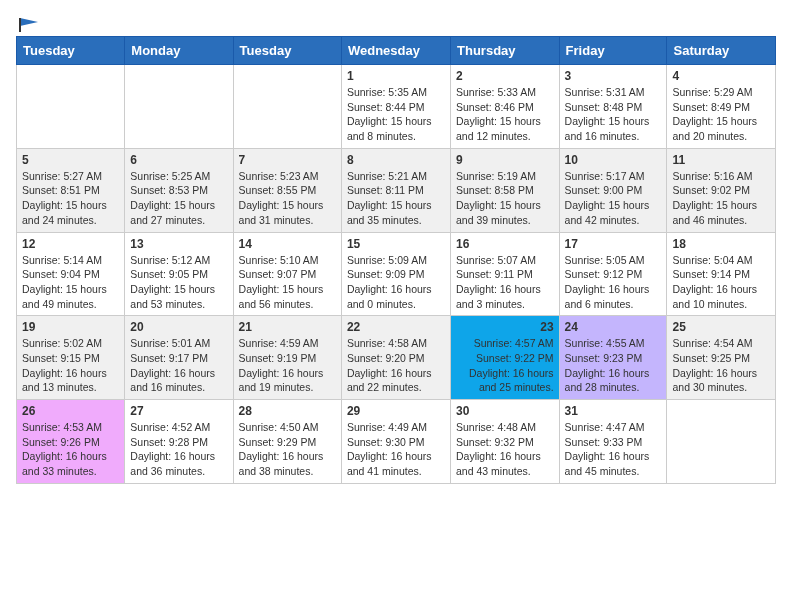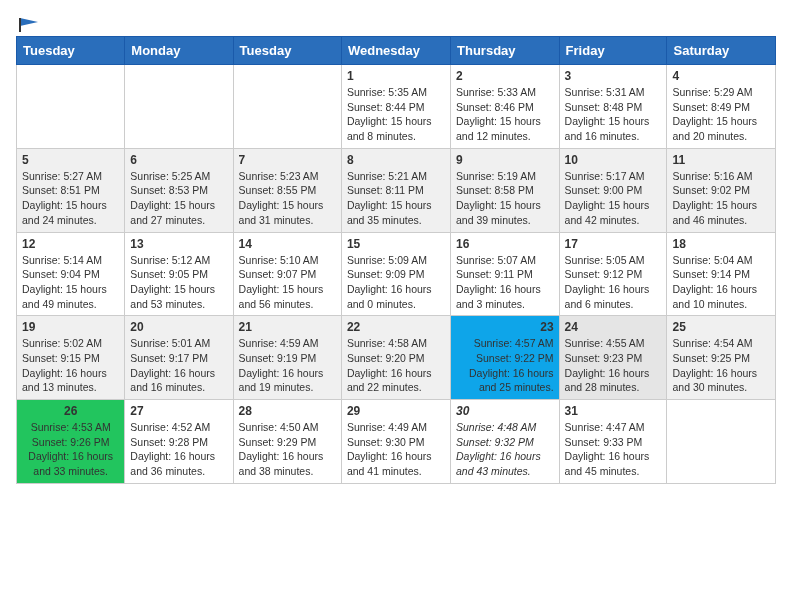--- a/index.html
+++ b/index.html
@@ -286,37 +286,37 @@
 Daylight: 16 hours
 and 22 minutes.</div>
         </td>
         <td style="background: #0ea5e9; text-align: right;">
           <span class="day-number">23</span>
           <div class="day-info" style="white-space: pre-wrap;">Sunrise: 4:57 AM
 Sunset: 9:22 PM
 Daylight: 16 hours
 and 25 minutes.</div>
         </td>
-        <td style="background: #e5e5e5;">
+        <td style="background: #c4b5fd;">
           <span class="day-number">24</span>
           <div class="day-info" style="white-space: pre-wrap;">Sunrise: 4:55 AM
 Sunset: 9:23 PM
 Daylight: 16 hours
 and 28 minutes.</div>
         </td>
         <td style="background: rgb(240, 240, 240);">
           <span class="day-number">25</span>
           <div class="day-info" style="white-space: pre-wrap;">Sunrise: 4:54 AM
 Sunset: 9:25 PM
 Daylight: 16 hours
 and 30 minutes.</div>
         </td>
       </tr>
       <tr class="row-odd">
-        <td style="background: #22c55e; text-align: center;">
+        <td style="background: #f0abfc;">
           <span class="day-number">26</span>
           <div class="day-info" style="white-space: pre-wrap;">Sunrise: 4:53 AM
 Sunset: 9:26 PM
 Daylight: 16 hours
 and 33 minutes.</div>
         </td>
         <td style="background: rgb(255, 255, 255);">
           <span class="day-number">27</span>
           <div class="day-info" style="white-space: pre-wrap;">Sunrise: 4:52 AM
 Sunset: 9:28 PM
@@ -330,21 +330,21 @@
 Daylight: 16 hours
 and 38 minutes.</div>
         </td>
         <td style="background: rgb(255, 255, 255);">
           <span class="day-number">29</span>
           <div class="day-info" style="white-space: pre-wrap;">Sunrise: 4:49 AM
 Sunset: 9:30 PM
 Daylight: 16 hours
 and 41 minutes.</div>
         </td>
-        <td style="background: rgb(255, 255, 255); font-style: italic;">
+        <td style="background: rgb(255, 255, 255);">
           <span class="day-number">30</span>
           <div class="day-info" style="white-space: pre-wrap;">Sunrise: 4:48 AM
 Sunset: 9:32 PM
 Daylight: 16 hours
 and 43 minutes.</div>
         </td>
         <td style="background: rgb(255, 255, 255);">
           <span class="day-number">31</span>
           <div class="day-info" style="white-space: pre-wrap;">Sunrise: 4:47 AM
 Sunset: 9:33 PM

